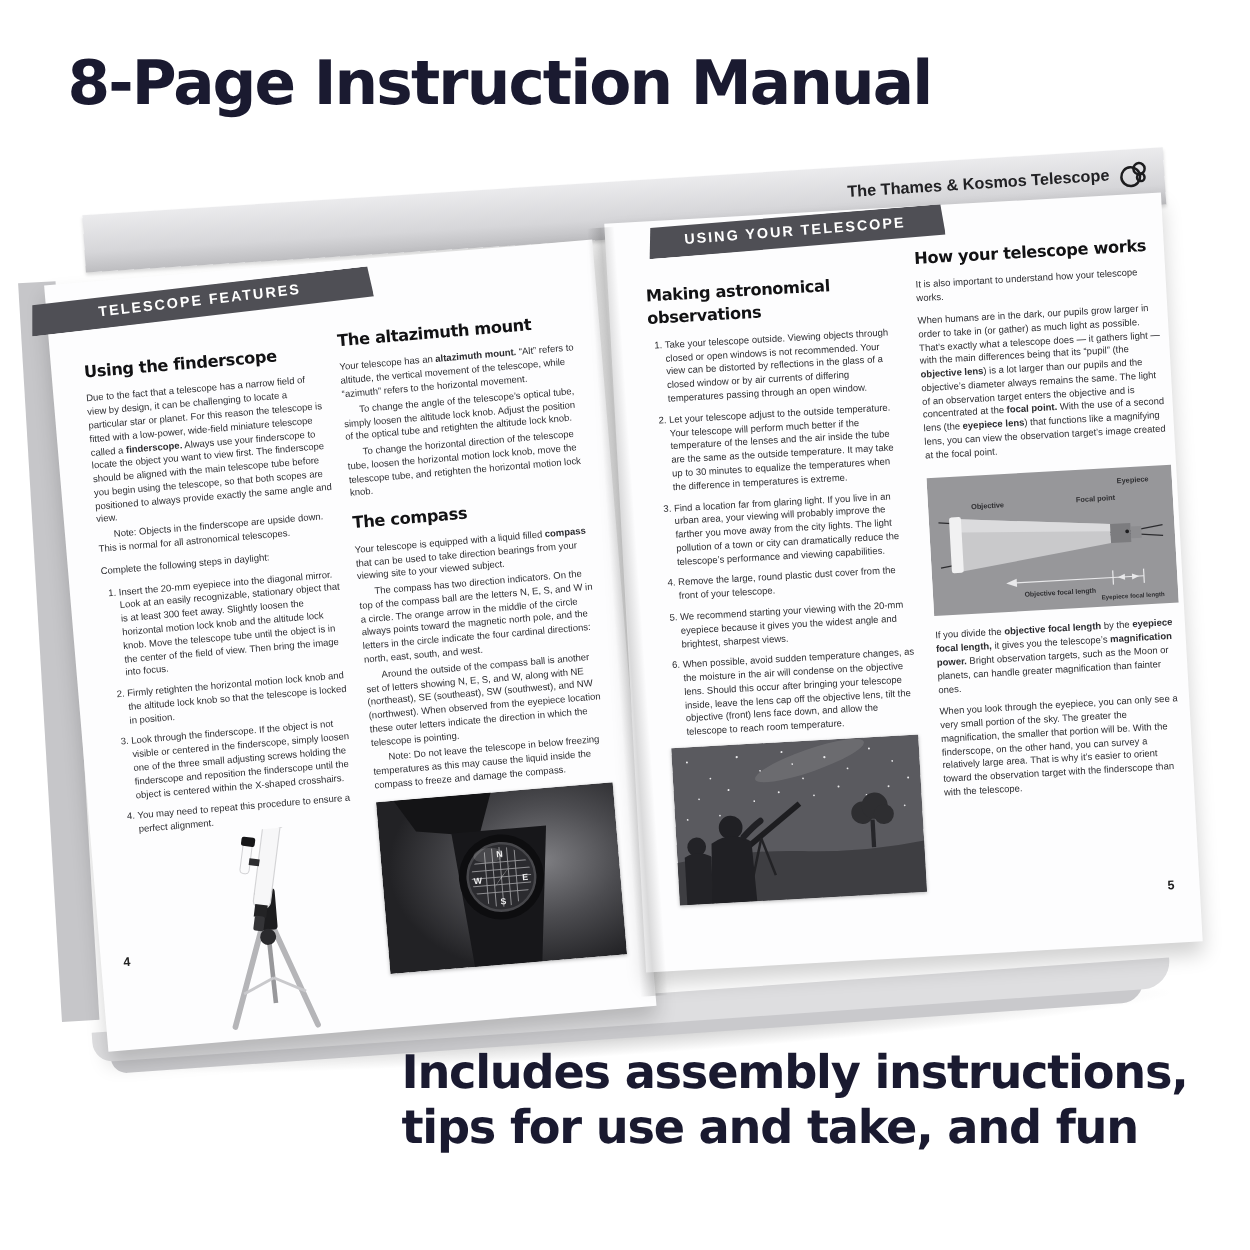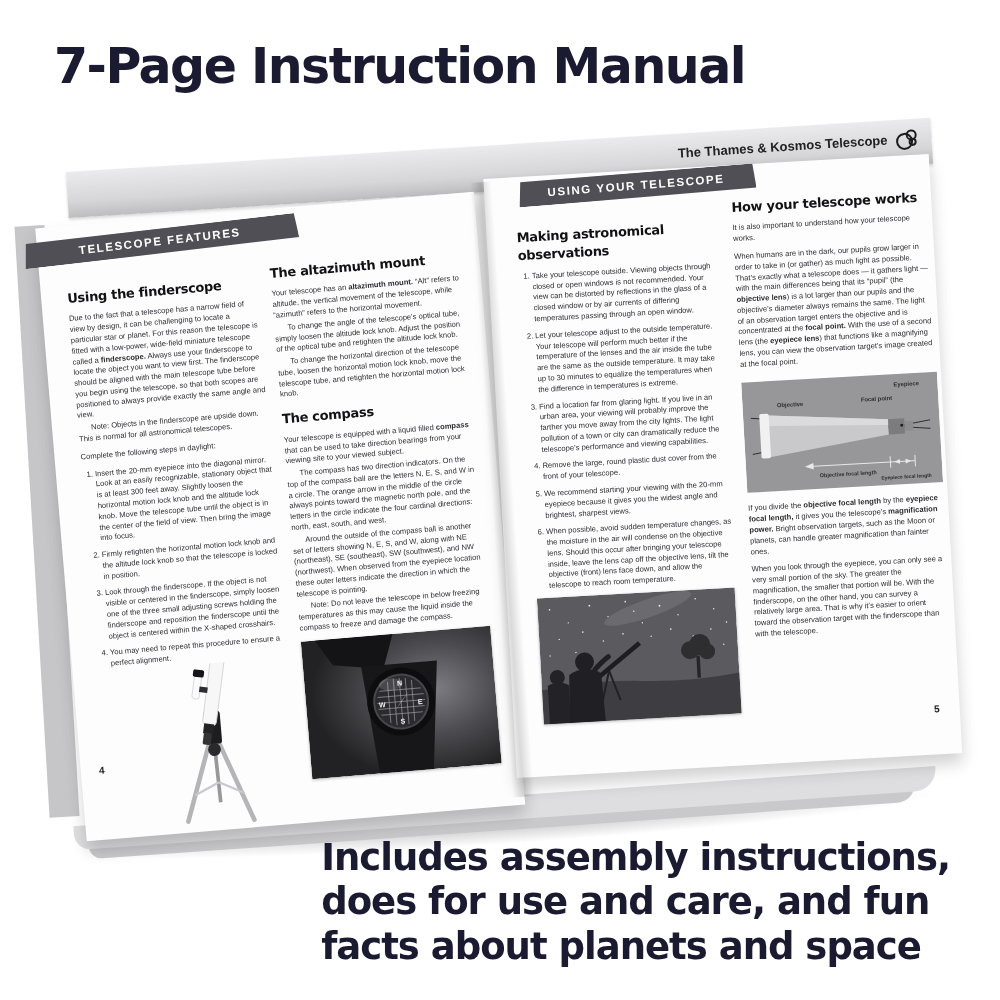--- a/index.html
+++ b/index.html
@@ -53,21 +53,21 @@
   .photo{display:block;}
   .telescope-photo{position:absolute;left:64px;top:448px;width:142px;height:165px;}
   .compass-photo{width:190px;height:138px;margin-top:4px;box-shadow:0 1px 3px rgba(0,0,0,.25);}
   .night-photo{width:198px;height:126px;margin-top:6px;box-shadow:0 1px 3px rgba(0,0,0,.25);}
   .diagram{width:196px;height:112px;margin:4px 0 7px 0;}
   svg text{font-family:"Liberation Sans",sans-serif;}
 </style>
 </head>
 <body>
 
-<div class="headline">7-Page Instruction Manual</div>
+<div class="headline">8-Page Instruction Manual</div>
 
 <div class="book">
   <div class="book-shadow"></div>
   <div class="stack-b"></div>
   <div class="stack-a"></div>
   <div class="cover-left"></div>
 
   <div class="cover-strip">
     <span class="brand">The Thames &amp; Kosmos Telescope</span>
     <svg class="brand-logo" width="26" height="26" viewBox="0 0 26 26">
@@ -258,15 +258,14 @@
     </div>
 
     <div class="pagenum pn-5">5</div>
   </div>
 
   <div class="fold"></div>
 </div>
 
 <div class="caption">
   <div>Includes assembly instructions,</div>
-  <div>does for use and care, and fun</div>
-  <div>facts about planets and space</div>
+  <div>tips for use and take, and fun</div>
 </div>
 
 </body></html>

